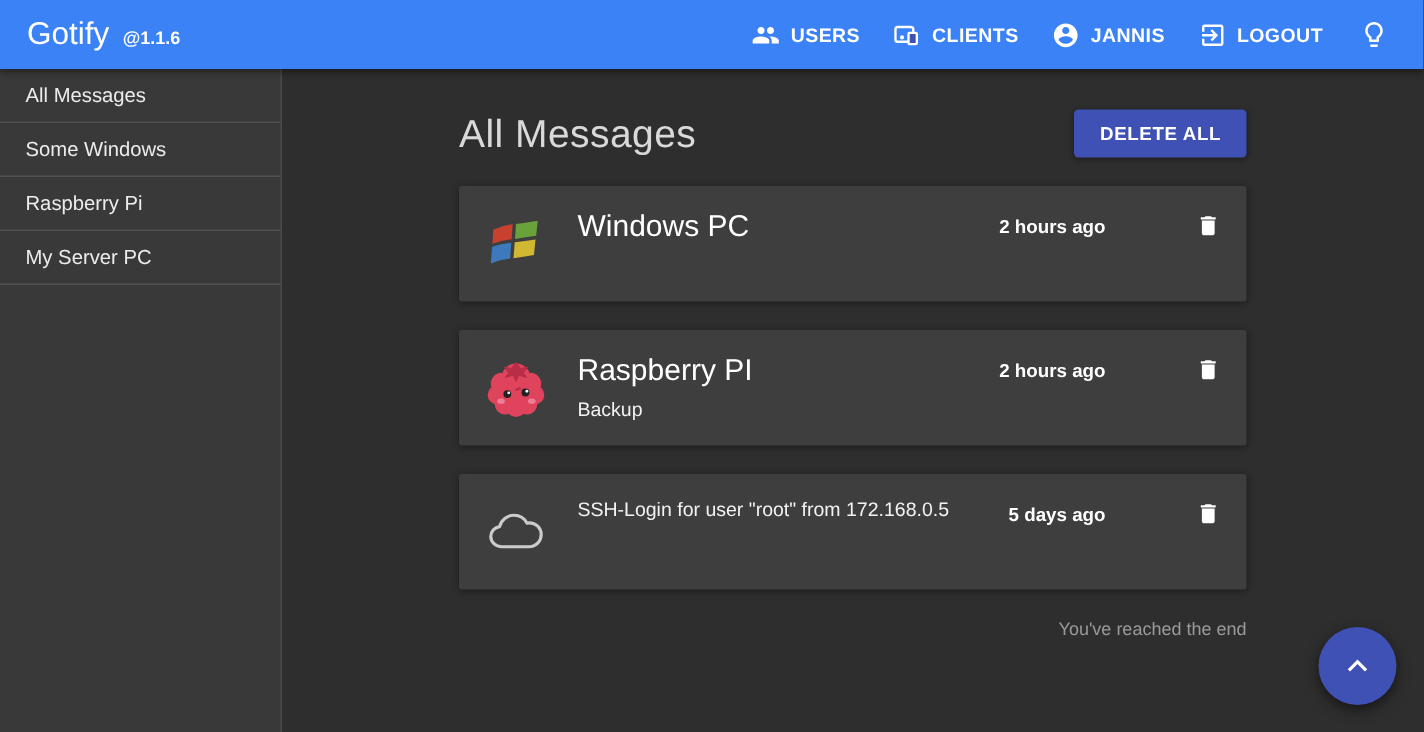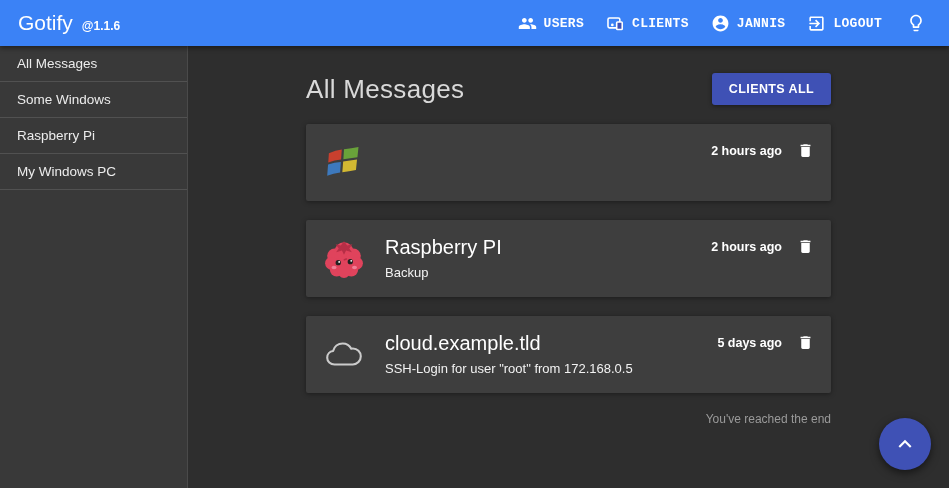--- a/index.html
+++ b/index.html
@@ -21,21 +21,21 @@
     box-shadow: 0 2px 5px rgba(0,0,0,.45);
     z-index: 20;
   }
   .brand { display: flex; align-items: baseline; cursor: pointer; }
   .brand-name { font-size: 21px; font-weight: 400; color: #fff; }
   .brand-version { font-size: 12px; font-weight: 700; color: #fff; margin-left: 9px; }
   .nav-actions { margin-left: auto; display: flex; align-items: center; }
   .nav-btn {
     display: flex; align-items: center; gap: 7px;
     background: none; border: none; color: #fff;
-    font-family: Liberation Mono, monospace; font-size: 13px; font-weight: 700;
+    font-family: Liberation Sans, sans-serif; font-size: 13px; font-weight: 700;
     letter-spacing: .3px; padding: 8px 11px; cursor: pointer;
     text-transform: uppercase;
   }
   .nav-btn svg { width: 19px; height: 19px; flex: none; }
   .icon-btn { padding: 8px 9px; margin-left: 4px; }
   .icon-btn svg { width: 20px; height: 20px; }
 
   
   .sidebar {
     position: absolute; top: 46px; left: 0; bottom: 0; width: 188px;
@@ -69,21 +69,21 @@
     display: flex; padding: 13px 15px 15px 17px;
     margin-bottom: 19px; min-height: 77px;
   }
   .card-icon { width: 42px; height: 42px; flex: none; align-self: center; margin-right: 20px;
     display: flex; align-items: center; justify-content: center; }
   .card-icon svg { width: 42px; height: 42px; }
   .card-icon.cloud svg { width: 42px; height: 32px; }
   .card-main { flex: 1; min-width: 0; padding-top: 3px; }
   .card-title { font-size: 20px; font-weight: 400; color: #fff; margin-bottom: 6px; }
   .card-body { font-size: 13px; color: #f2f2f2; }
-  .card-right { display: flex; align-items: center; flex: none; align-self: flex-start; margin-top: 3px; }
+  .card-right { display: flex; align-items: center; flex: none; align-self: flex-start; margin-top: 3px; gap: 45px; }
   .card-time { font-size: 12.5px; font-weight: 700; color: #fff; white-space: nowrap; }
   .trash-btn { background: none; border: none; padding: 2px; margin-left: 13px; cursor: pointer; line-height: 0; }
   .trash-btn svg { width: 17px; height: 17px; }
 
   .end-text { text-align: right; font-size: 12px; color: #9a9a9a; margin-top: 9px; }
 
   
   .fab {
     position: absolute; right: 18px; bottom: 18px;
     width: 52px; height: 52px; border-radius: 50%;
@@ -157,42 +157,43 @@
   <div class="sidebar-item">
     <span>All Messages</span>
   </div>
   <div class="sidebar-item">
     <span>Some Windows</span>
   </div>
   <div class="sidebar-item">
     <span>Raspberry Pi</span>
   </div>
   <div class="sidebar-item">
-    <span>My Windows PC</span>
+    <span>My Server PC</span>
   </div>
 </aside>
 
 <main class="main">
   <div class="content">
 
     <div class="content-header">
       <h1 class="page-title">All Messages</h1>
-      <button class="delete-all-btn">CLIENTS ALL</button>
+      <button class="delete-all-btn">DELETE ALL</button>
     </div>
 
     <div class="card">
       <div class="card-icon">
         <svg viewBox="0 0 40 40">
           <path d="M5.6 11.6 Q12 8.6 17.9 8.1 L17.2 17.6 Q11 18.2 5 20.4 Z" fill="#c8402e"></path>
           <path d="M20 7.9 Q27 7 33.8 5.8 L32.8 15.4 Q26 16.4 19.4 17.4 Z" fill="#69a23a"></path>
           <path d="M4.8 22.4 Q11 20.3 17 19.9 L16.3 29.9 Q10 30.6 4 33 Z" fill="#3d79bd"></path>
           <path d="M19.2 19.6 Q25.8 18.8 32.4 17.7 L31.4 27.6 Q24.6 28.9 18.4 29.7 Z" fill="#d2b832"></path>
         </svg>
       </div>
       <div class="card-main">
+        <div class="card-title">Windows PC</div>
       </div>
       <div class="card-right">
         <span class="card-time">2 hours ago</span>
         <button class="trash-btn">
           <span>
             <svg viewBox="0 0 24 24" fill="#fff">
                 <path d="M6 19c0 1.1.9 2 2 2h8c1.1 0 2-.9 2-2V7H6v12zM19 4h-3.5l-1-1h-5l-1 1H5v2h14V4z"></path>
               </svg>
           </span>
         </button>
@@ -239,21 +240,20 @@
       </div>
     </div>
 
     <div class="card">
       <div class="card-icon cloud">
         <svg viewBox="0 0 40 30">
           <path d="M11 25 C7 25 4 22 4 18.5 C4 15.2 6.4 12.6 9.6 12.2 C10.6 8 14.3 5 18.7 5 C22.3 5 25.4 7 26.9 10 C27.4 9.9 27.9 9.8 28.5 9.8 C32.6 9.8 36 13.1 36 17.2 C36 21.5 32.6 25 28.4 25 Z" fill="none" stroke="#cbcbcb" stroke-width="2" stroke-linejoin="round"></path>
         </svg>
       </div>
       <div class="card-main">
-        <div class="card-title">cloud.example.tld</div>
         <div class="card-body">SSH-Login for user "root" from 172.168.0.5</div>
       </div>
       <div class="card-right">
         <span class="card-time">5 days ago</span>
         <button class="trash-btn">
           <span>
             <svg viewBox="0 0 24 24" fill="#fff">
                 <path d="M6 19c0 1.1.9 2 2 2h8c1.1 0 2-.9 2-2V7H6v12zM19 4h-3.5l-1-1h-5l-1 1H5v2h14V4z"></path>
               </svg>
           </span>

